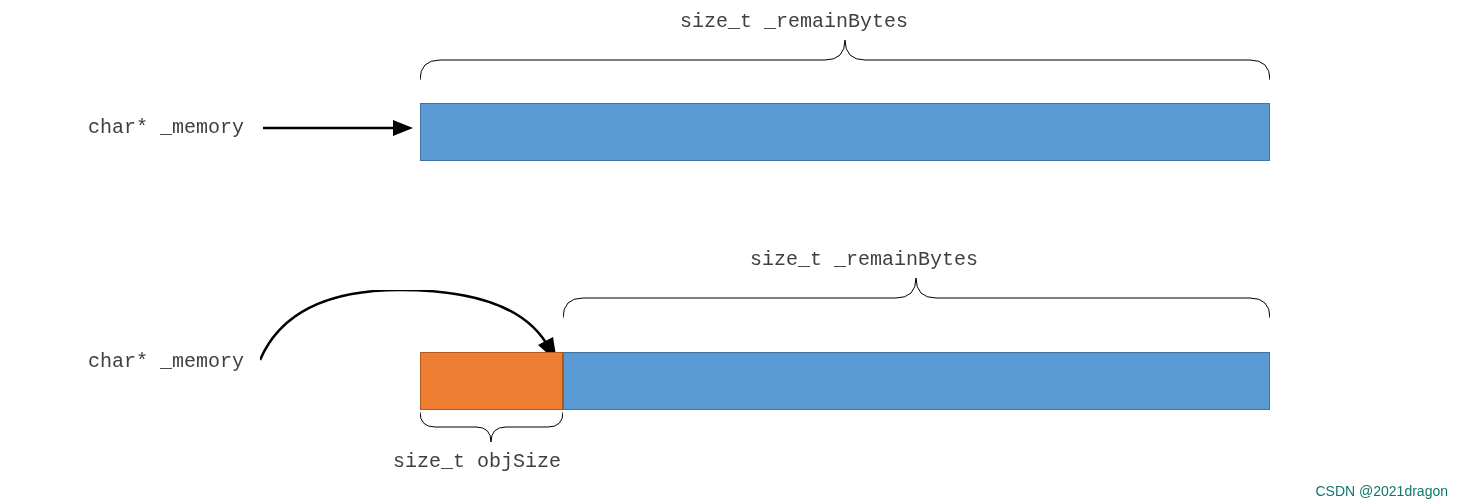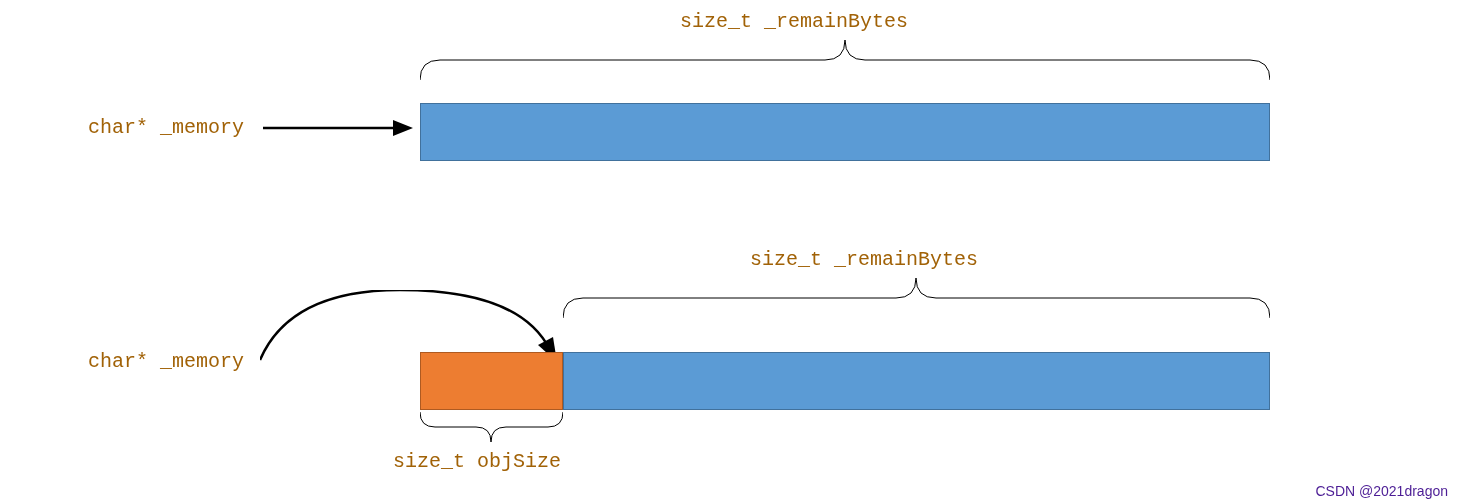--- a/index.html
+++ b/index.html
@@ -10,36 +10,36 @@
     body {
       width: 1458px;
       height: 504px;
       background: white;
       font-family: "Consolas", "Courier New", monospace;
       font-size: 20px;
       position: relative;
     }
     .label {
       position: absolute;
-      color: #a16207;
+      color: #404040;
       white-space: nowrap;
     }
     .blue-segment {
       background: #5b9bd5;
       border: 1px solid #41719c;
     }
     .orange-segment {
       background: #ed7d31;
       border: 1px solid #ae5a21;
     }
     .watermark {
       position: absolute;
       bottom: 5px;
       right: 10px;
-      color: #4c1d95;
+      color: #0f766e;
       font-size: 14px;
       font-family: Arial, sans-serif;
     }
   </style>
 </head>
 <body>
 
 <div class="label" style="left: 680px; top: 10px;">size_t _remainBytes</div>
 
 <svg style="position:absolute; left:420px; top:40px; width:850px; height:40px;" viewBox="0 0 850 40">

